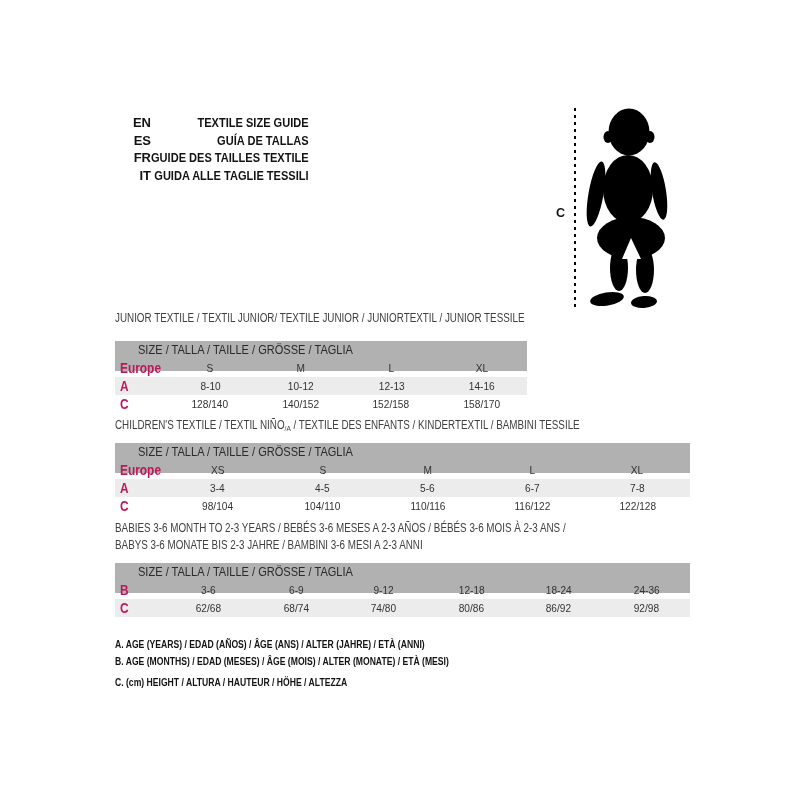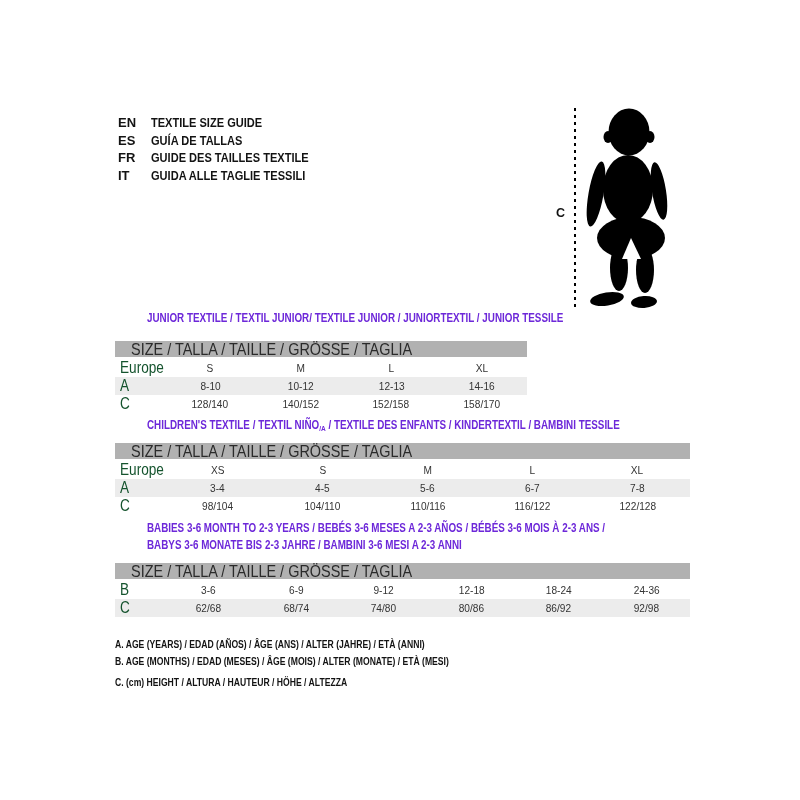--- a/index.html
+++ b/index.html
@@ -3,49 +3,49 @@
 <meta charset="utf-8">
 <style>
   html,body { margin:0; padding:0; background:#fff; }
   .canvas {
     position:relative; width:800px; height:800px; background:#ffffff;
     font-family:"Liberation Sans", sans-serif; overflow:hidden; color:#111;
   }
 
   
   .lang-block { position:absolute; left:118px; top:114px; }
-  .lang-row { display:grid; grid-template-columns:33px auto; height:17.5px; align-items:center; }
+  .lang-row { display:grid; grid-template-columns:33px auto; height:17.5px; align-items:center;text-align:right; }
   .lang-code, .lang-label { font-weight:bold; font-size:13px; color:#131313; white-space:nowrap; }
 
   
   .sx  { display:inline-block; white-space:nowrap; transform-origin:0 50%; }
   .s82 { transform:scaleX(0.82); }
   .s85 { transform:scaleX(0.85); }
   .sc  { display:inline-block; white-space:nowrap; transform:scaleX(0.88); transform-origin:50% 50%; }
   .subs { font-size:8px; position:relative; top:2px; letter-spacing:0; }
 
   
   .measure-line {
     position:absolute; left:574px; top:108px; width:2px; height:200px;
     background:repeating-linear-gradient(to bottom, #000 0 3px, transparent 3px 7px);
   }
   .measure-label { position:absolute; left:556px; top:206px; font-weight:bold; font-size:12.5px; color:#131313; }
   .baby-svg { position:absolute; left:583px; top:108px; }
 
   
-  .tbl-title { position:absolute; font-weight:bold; font-size:12px; color:#6d28d9; white-space:nowrap; height:13px; line-height:13px;margin-left:32px; }
-  .size-bar  { position:absolute; height:16px; line-height:18px; background:#b1b1b1; color:#2a2a2a;
-               font-size:17px; padding-left:16px; box-sizing:border-box; white-space:nowrap; }
+  .tbl-title { position:absolute; font-weight:normal; font-size:12px; color:#404040; white-space:nowrap; height:13px; line-height:13px; }
+  .size-bar  { position:absolute; height:30px; line-height:18px; background:#b1b1b1; color:#2a2a2a;
+               font-size:13px; padding-left:23px; box-sizing:border-box; white-space:nowrap; }
   .grid-table { position:absolute; }
   .trow { display:grid; height:18px; align-items:center; font-size:11.5px; color:#333; }
   .trow.shaded { background:#ececec; }
   .g4 { grid-template-columns:50px repeat(4, 90.5px); }
   .g5 { grid-template-columns:50px repeat(5, 105px); }
   .g6 { grid-template-columns:50px repeat(6, 87.5px); }
-  .tlabel { padding-left:5px; font-size:16px; color:#14532d; }
+  .tlabel { padding-left:5px; font-size:14px; color:#be185d;font-weight:bold; }
   .tcell  { text-align:center; }
 
   
   .footnote { position:absolute; left:115px; font-weight:bold; font-size:10.5px; color:#131313; white-space:nowrap; height:13px; line-height:13px;text-align:right; }
 </style>
 </head>
 <body>
 
 <div class="canvas">
 

